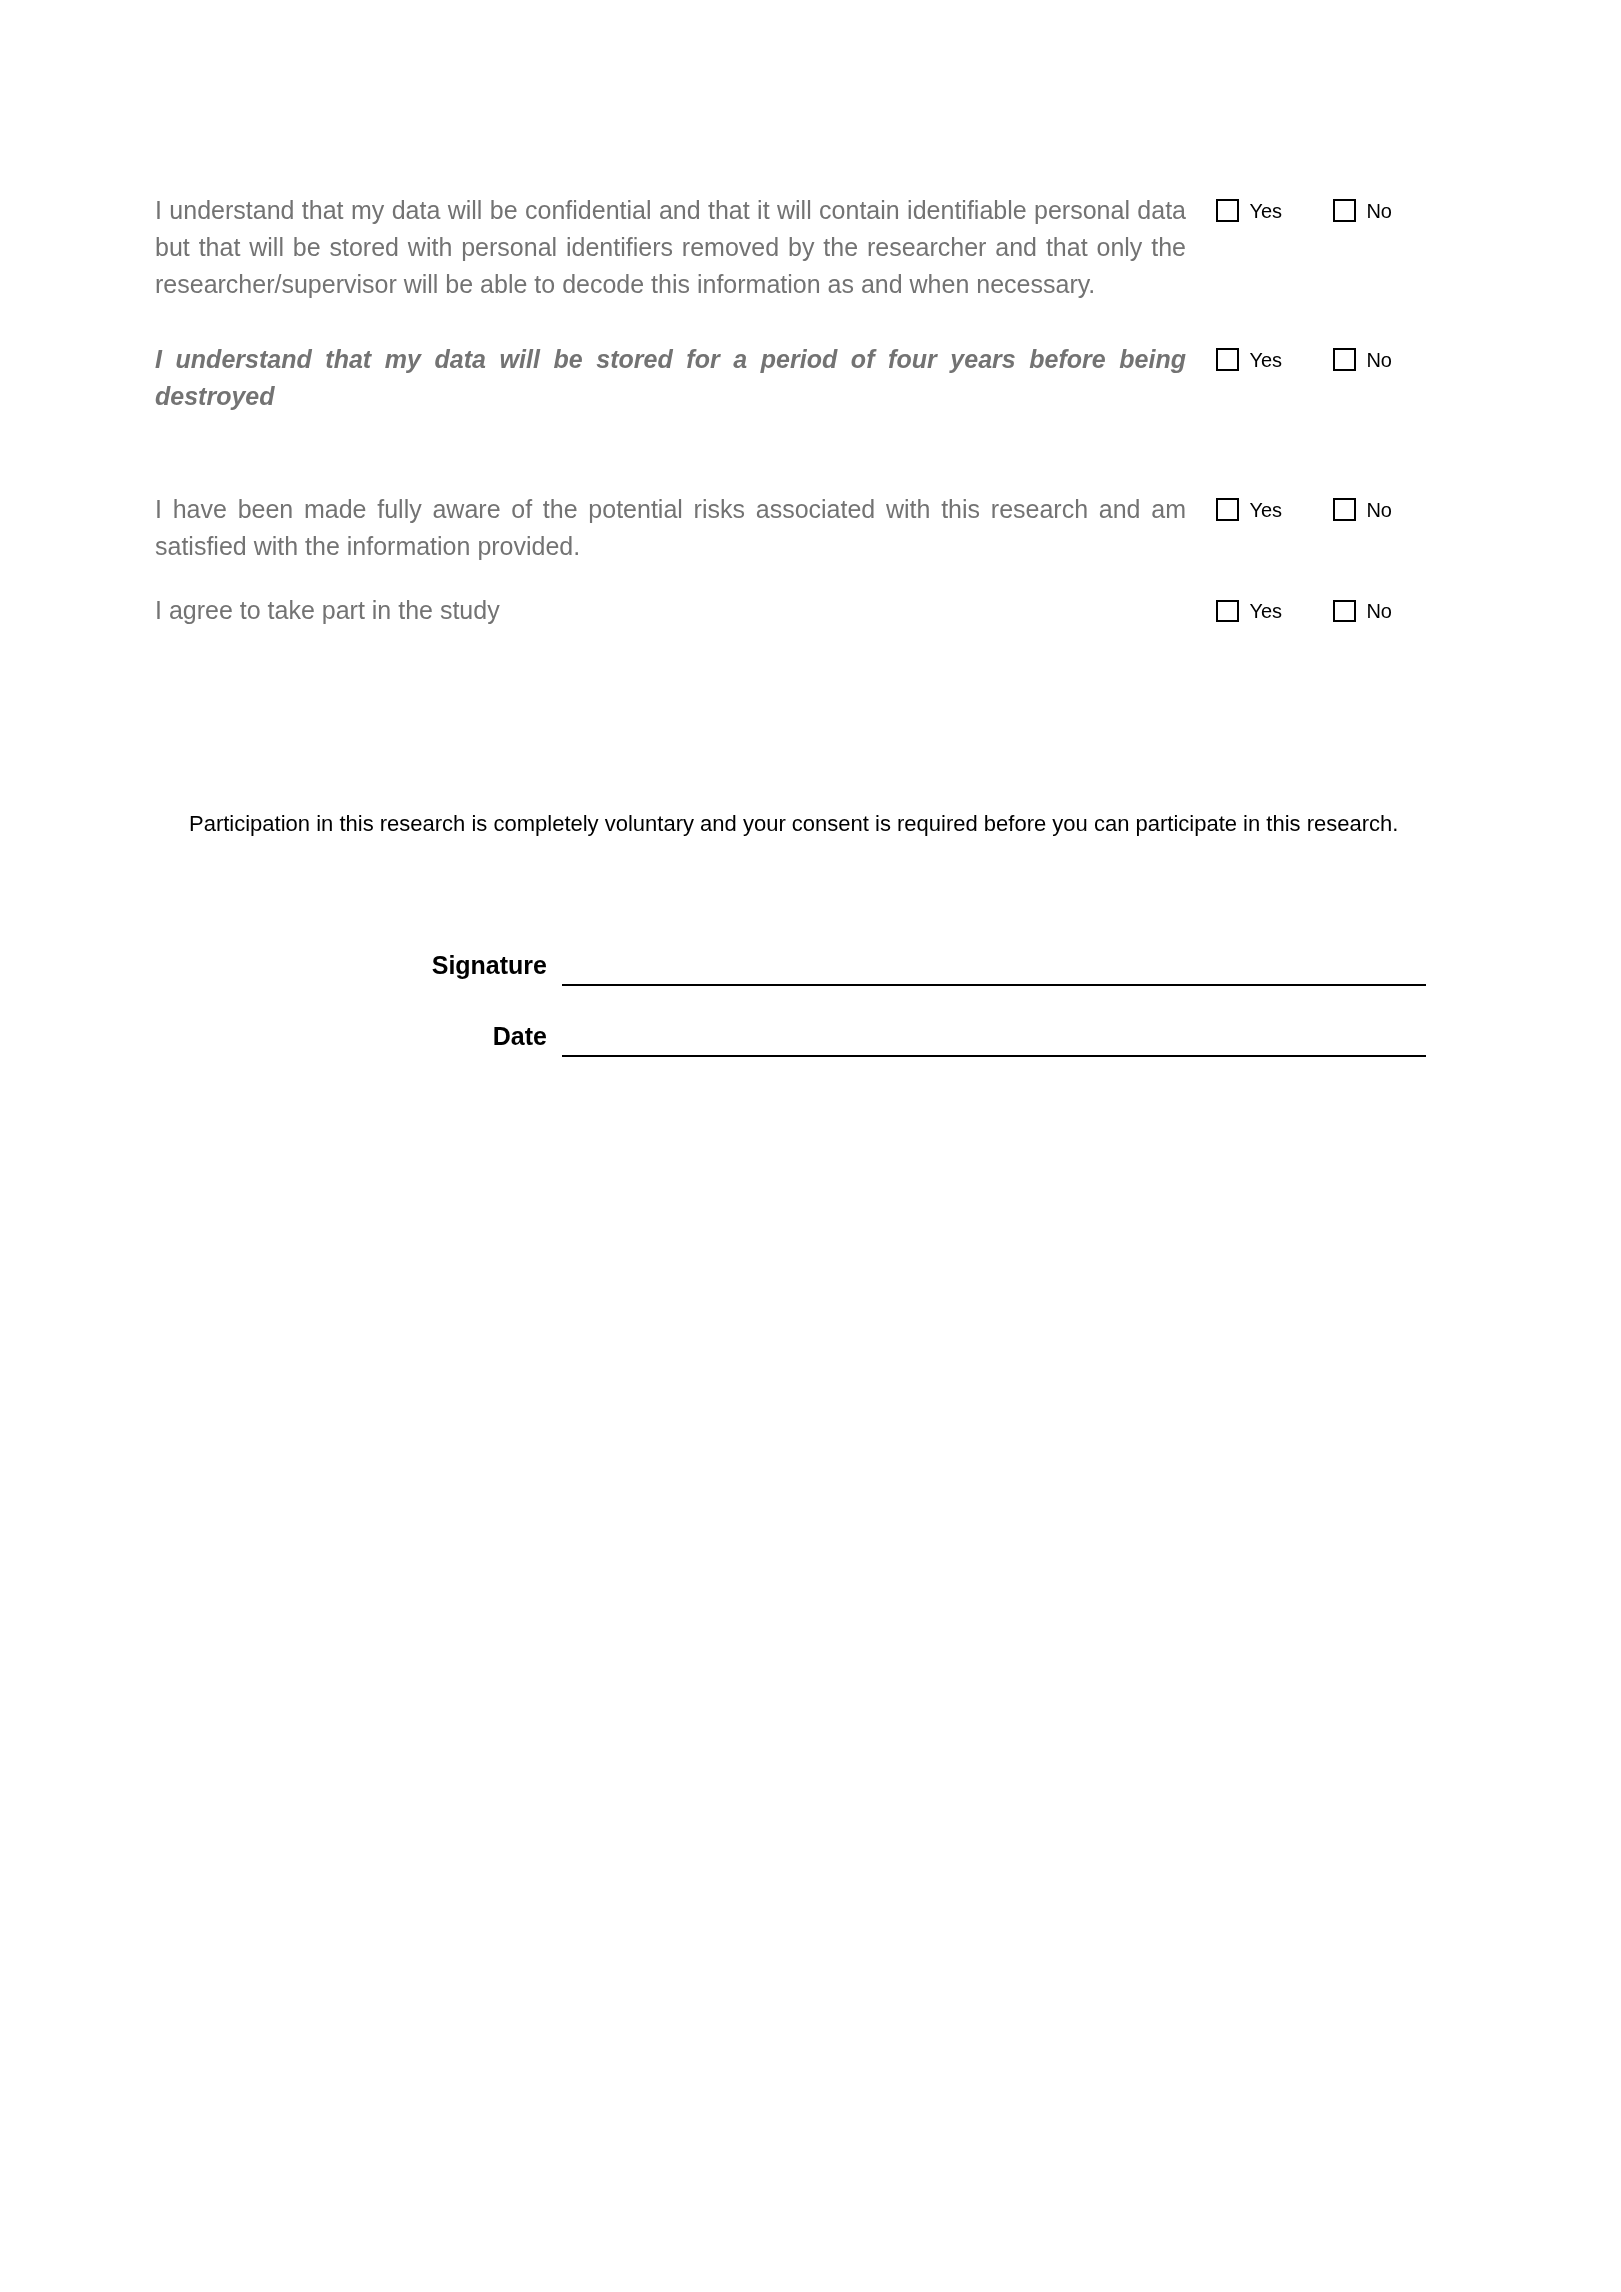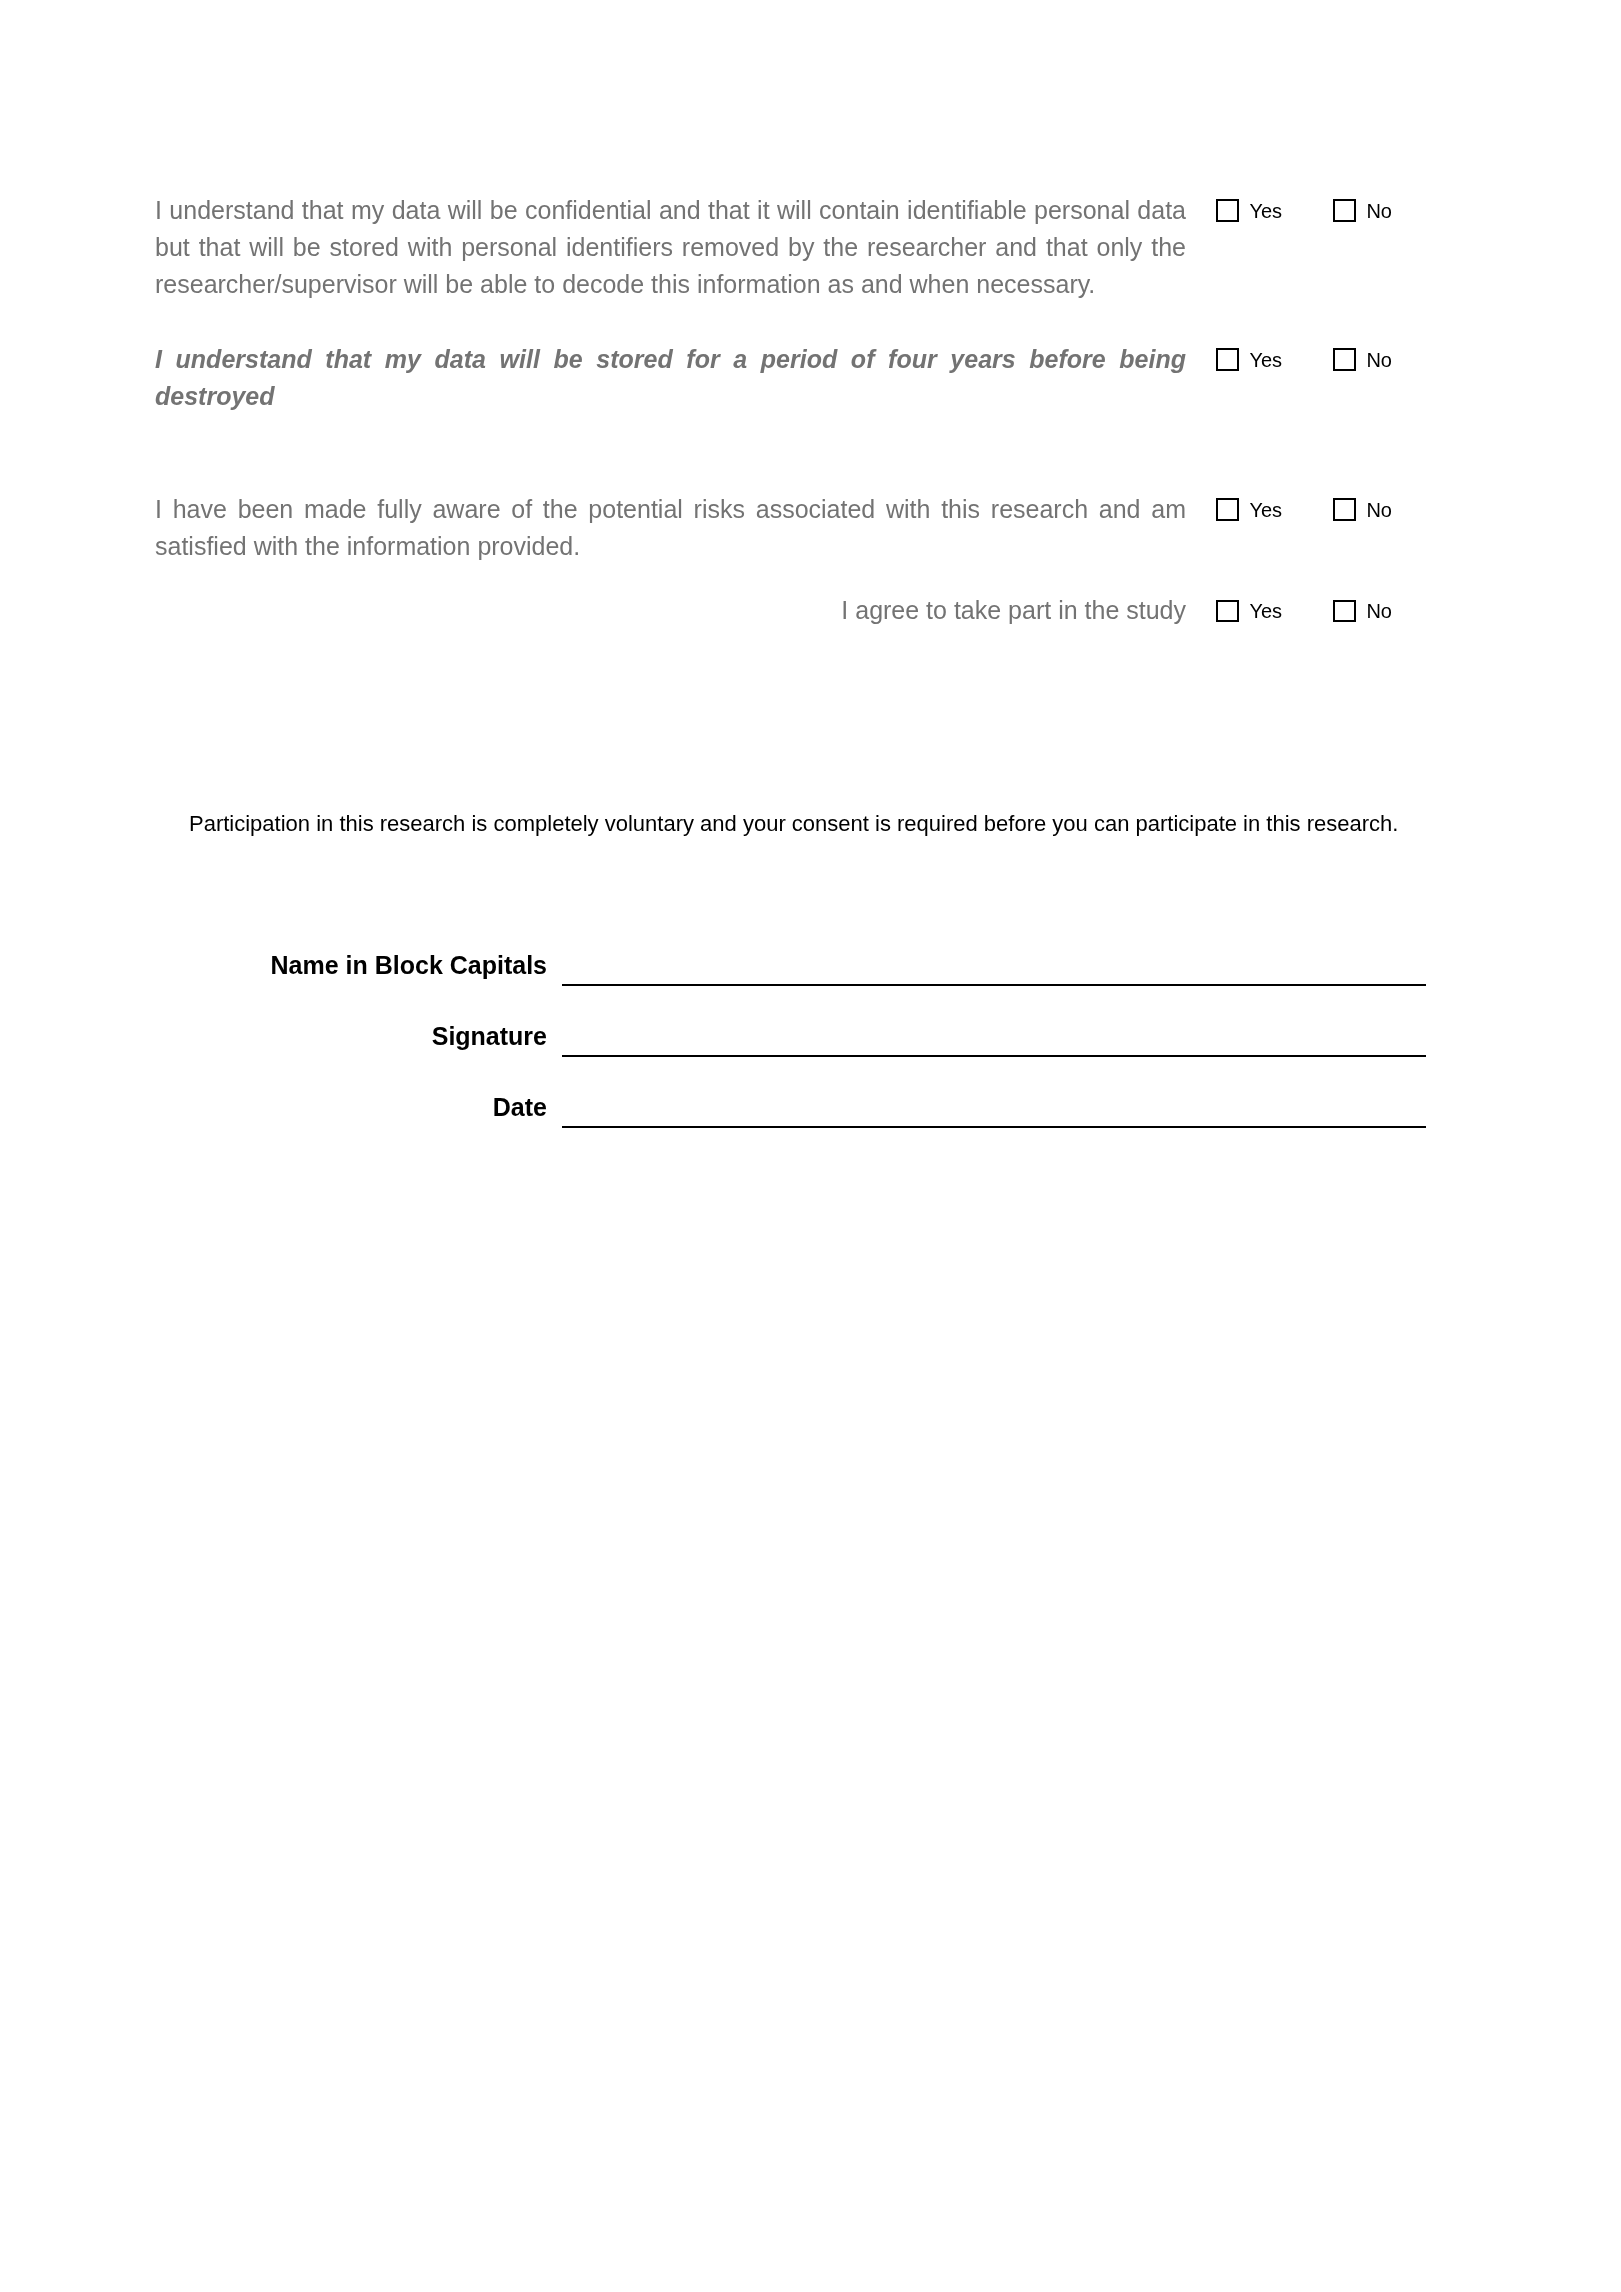--- a/index.html
+++ b/index.html
@@ -43,21 +43,21 @@
     margin: 0;
   }
   .stmt-text.lastline-left {
     text-align-last: left;
   }
   .stmt-text.italic {
     font-style: italic;
     font-weight: 600;
   }
   .stmt-text.nowrap-single {
-    text-align: right;
+    text-align: left;
   }
 
   
   .choices {
     position: absolute;
     top: 0px;
     left: 1061px;
     display: flex;
     align-items: center;
     height: 37px;
@@ -202,24 +202,20 @@
         </label>
       </div>
     </div>
 
   </div>
 
   <p class="voluntary">Participation in this research is completely voluntary and your consent is required before you can participate in this research.</p>
 
   <div class="sigblock">
 
-    <div class="sig-row">
-      <span class="sig-label">Name in Block Capitals</span>
-      <span class="sig-line"></span>
-    </div>
 
     <div class="sig-row">
       <span class="sig-label">Signature</span>
       <span class="sig-line"></span>
     </div>
 
     <div class="sig-row">
       <span class="sig-label">Date</span>
       <span class="sig-line"></span>
     </div>

